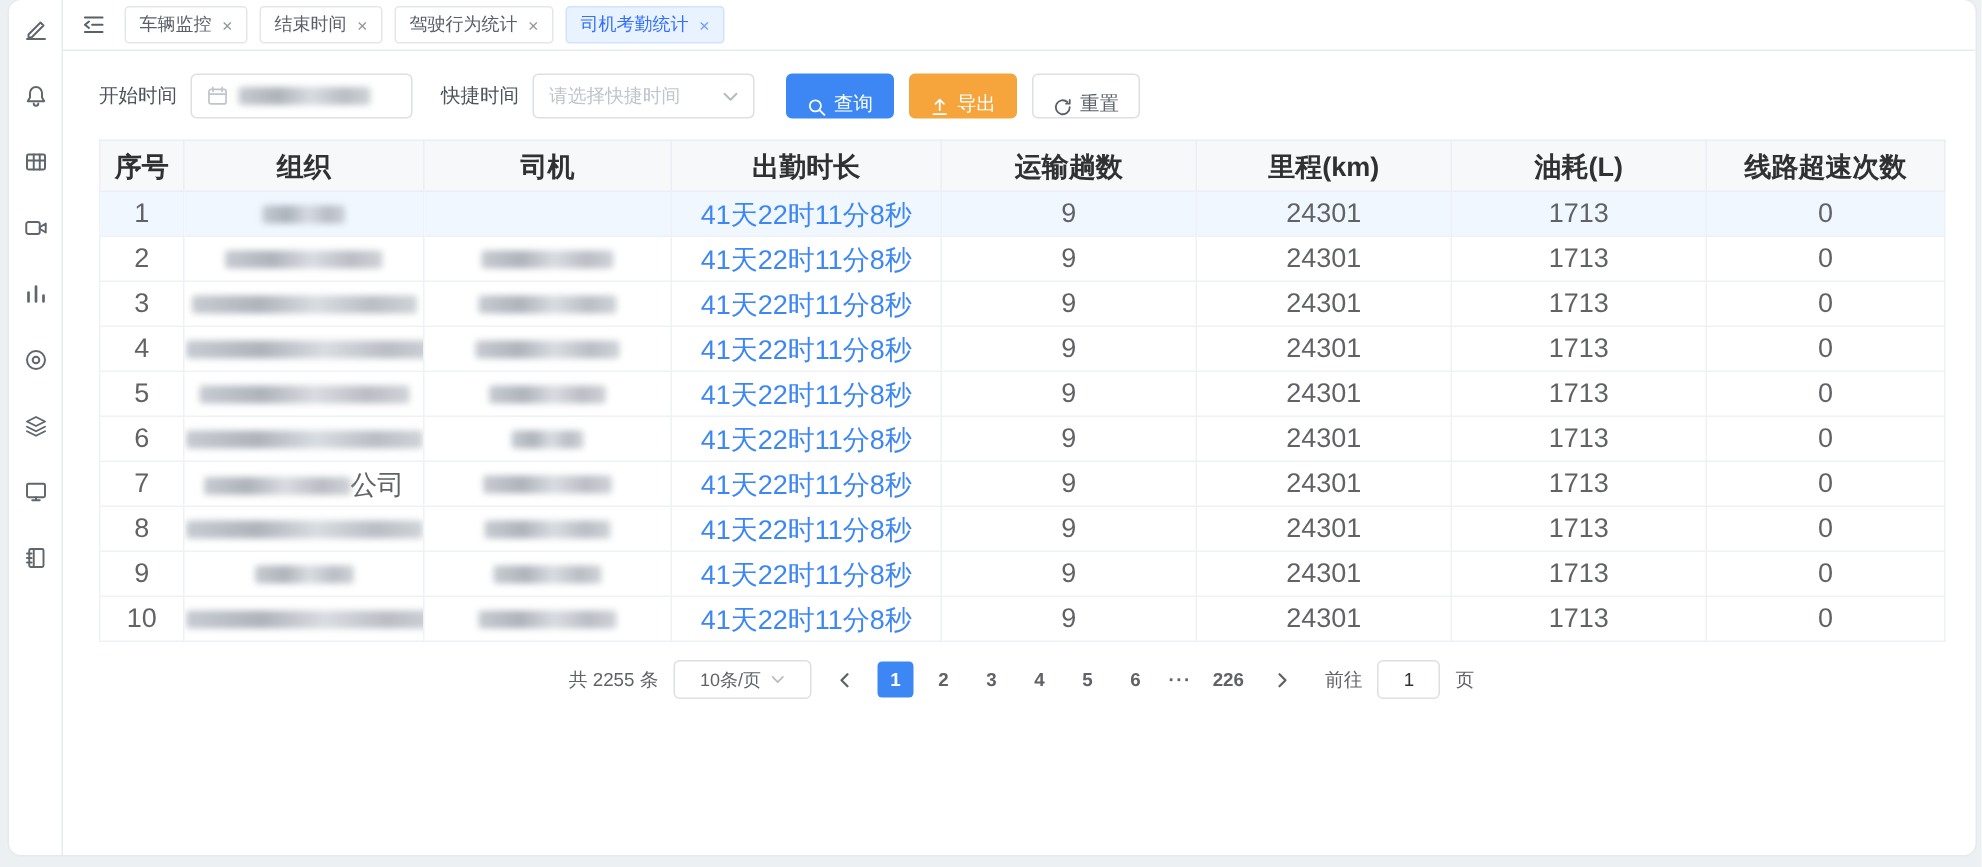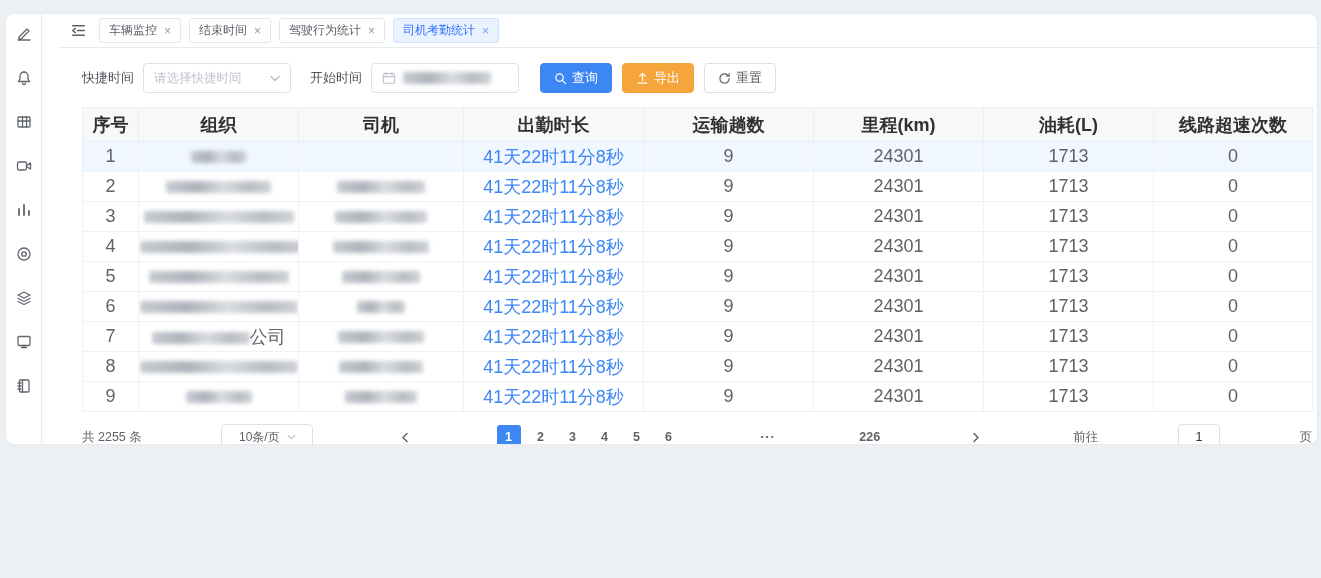--- a/index.html
+++ b/index.html
@@ -3,22 +3,22 @@
 <meta charset="utf-8">
 <style>
   :root{
     --accent:#3d87f5; --orange:#f5a53b; --link:#3d87f5;
     --tab-active-bg:#e9f2ff; --tab-active-text:#3370ff;
     --header-bg:#f7f8fa; --border:#ebeef5; --row-highlight:#f0f7ff;
     --txt:#303133; --txt2:#606266; --placeholder:#c0c4cc; --icon:#61666d;
   }
   *{box-sizing:border-box;}
   body{margin:0;background:#edf0f3;font-family:"Liberation Sans","DejaVu Sans",sans-serif;}
-  .page{position:relative;margin:14px 4px 8px 6px;width:1311px;height:430px;background:#fff;
-        border-radius:8px;overflow:hidden;display:flex;box-shadow:0 0 0 1px #e6e9ed;gap:16px;}
+  .page{position:relative;margin:0 4px 8px 6px;width:1311px;height:570px;background:#fff;
+        border-radius:8px;overflow:hidden;display:flex;box-shadow:0 0 0 1px #e6e9ed;}
   
   .sidebar{width:36px;border-right:1px solid #e8ebee;display:flex;flex-direction:column;
            align-items:center;padding-top:12px;gap:28px;flex:none;}
   .side-icon{width:16px;height:16px;color:var(--icon);cursor:pointer;}
   .side-icon svg{display:block;}
   
   .main{flex:1;display:flex;flex-direction:column;min-width:0;}
   .tabbar{height:34px;border-bottom:1px solid #e8ebee;display:flex;align-items:center;
           padding:0 12px;gap:12px;flex:none;}
   .collapse-btn{width:17px;height:17px;color:#596066;cursor:pointer;}
@@ -34,36 +34,36 @@
   .ctl{height:30px;border:1px solid #dcdfe6;border-radius:4px;background:#fff;
        display:flex;align-items:center;padding:0 10px;font-size:13px;color:var(--txt);}
   input.ctl{outline:none;}
   .w150{width:150px;} .w148{width:148px;} .w140{width:140px;}
   .select{justify-content:space-between;cursor:pointer;}
   .placeholder{color:var(--placeholder);font-size:12.5px;}
   .datebox{gap:7px;cursor:text;}
   .blur{display:inline-block;height:12px;border-radius:2px;vertical-align:middle;opacity:.8;
         background:linear-gradient(90deg,#b9bec6,#9aa0a9 30%,#cfd3d9 55%,#a8adb5 80%,#c4c8ce);
         filter:blur(2.2px);}
-  .btn{height:30px;border-radius:4px;font-size:13px;display:inline-flex;align-items:center;
+  .btn{height:30px;border-radius:4px;font-size:13px;display:inline-flex;align-items:flex-end;
        gap:5px;padding:0 13px;cursor:pointer;border:1px solid transparent;white-space:nowrap;}
   .btn-primary{background:var(--accent);color:#fff;border-color:var(--accent);margin-left:2px;}
   .btn-warning{background:var(--orange);color:#fff;border-color:var(--orange);margin-left:10px;}
   .btn-plain{background:#fff;color:#5a6066;border-color:#dcdfe6;margin-left:10px;}
   
   table.grid{width:1230px;border-collapse:collapse;margin-top:14px;table-layout:fixed;font-size:18px;}
   table.grid th{background:var(--header-bg);font-weight:700;color:var(--txt);height:34px;
                 border:1px solid var(--border);text-align:center;}
   table.grid td{height:30px;text-align:center;color:var(--txt2);border:1px solid #eef1f6;
                 border-top:1px solid var(--border);overflow:hidden;}
   table.grid{border:1px solid var(--border);}
   tr.highlight td{background:var(--row-highlight);}
   .link{color:var(--link);cursor:pointer;text-align:center;}
   
-  .pager{width:1230px;display:flex;justify-content:space-between;align-items:center;gap:10px;
+  .pager{width:1230px;display:flex;justify-content:center;align-items:center;gap:10px;
          margin-top:12px;font-size:12.5px;color:var(--txt2);}
   .size-select{width:92px;height:26px;border:1px solid #dcdfe6;border-radius:4px;display:flex;
                align-items:center;justify-content:center;gap:7px;font-size:12px;color:var(--txt2);
                background:#fff;cursor:pointer;}
   .pg-btn{width:24px;height:24px;display:flex;align-items:center;justify-content:center;
           color:var(--txt2);cursor:pointer;}
   .pages{display:flex;gap:8px;align-items:center;}
   .page-num{min-width:24px;height:24px;border-radius:3px;display:flex;align-items:center;
             justify-content:center;cursor:pointer;color:var(--txt2);font-weight:700;padding:0 4px;}
   .page-num.active{background:var(--accent);color:#fff;}
@@ -158,36 +158,36 @@
     <span class="tab-label">司机考勤统计</span>
     <span class="tab-close">×</span>
   </div>
         </div>
     </div>
 
     <div class="content">
 
       <div class="filterbar">
         <div class="group">
-          <span>快捷时间</span>
-          <div class="ctl select w148">
-            <span class="placeholder">请选择快捷时间</span>
-            <svg width="10" height="7" viewBox="0 0 10 7" style="color:#b6bac1">
-                <path d="M1 1.5l4 4 4-4"></path>
-              </svg>
-          </div>
-        </div>
-        <div class="group">
           <span>开始时间</span>
           <div class="ctl datebox w148">
             <svg width="14" height="14" viewBox="0 0 16 16" style="color:#c0c4cc">
                 <rect x="1.5" y="3" width="13" height="11" rx="1.5"></rect>
                 <path d="M1.5 6.5h13M4.5 1.5v3M11.5 1.5v3"></path>
               </svg>
             <span class="blur" style="width:88px"></span>
+          </div>
+        </div>
+        <div class="group">
+          <span>快捷时间</span>
+          <div class="ctl select w148">
+            <span class="placeholder">请选择快捷时间</span>
+            <svg width="10" height="7" viewBox="0 0 10 7" style="color:#b6bac1">
+                <path d="M1 1.5l4 4 4-4"></path>
+              </svg>
           </div>
         </div>
         <button class="btn btn-primary">
           <svg width="13" height="13" viewBox="0 0 14 14">
               <circle cx="6" cy="6" r="4"></circle>
               <path d="M9 9l3.5 3.5"></path>
             </svg>
           <span>查询</span>
         </button>
         <button class="btn btn-warning">
@@ -312,20 +312,30 @@
             <tr>
     <td class="c-seq">9</td>
     <td><span class="blur blur-org" style="width: 66px;"></span><span class="org-suffix"></span></td>
     <td><span class="blur blur-driver" style="width: 72px;"></span></td>
     <td><span class="link c-duration">41天22时11分8秒</span></td>
     <td class="c-trips">9</td>
     <td class="c-mileage">24301</td>
     <td class="c-fuel">1713</td>
     <td class="c-overspeed">0</td>
   </tr>
+            <tr>
+    <td class="c-seq">10</td>
+    <td><span class="blur blur-org" style="width: 168px;"></span><span class="org-suffix"></span></td>
+    <td><span class="blur blur-driver" style="width: 92px;"></span></td>
+    <td><span class="link c-duration">41天22时11分8秒</span></td>
+    <td class="c-trips">9</td>
+    <td class="c-mileage">24301</td>
+    <td class="c-fuel">1713</td>
+    <td class="c-overspeed">0</td>
+  </tr>
           </tbody>
       </table>
 
       <div class="pager">
         <span>共 2255 条</span>
         <div class="size-select">
           <span>10条/页</span>
           <svg width="9" height="6" viewBox="0 0 10 7" style="color:#b6bac1">
               <path d="M1 1.5l4 4 4-4"></path>
             </svg>

